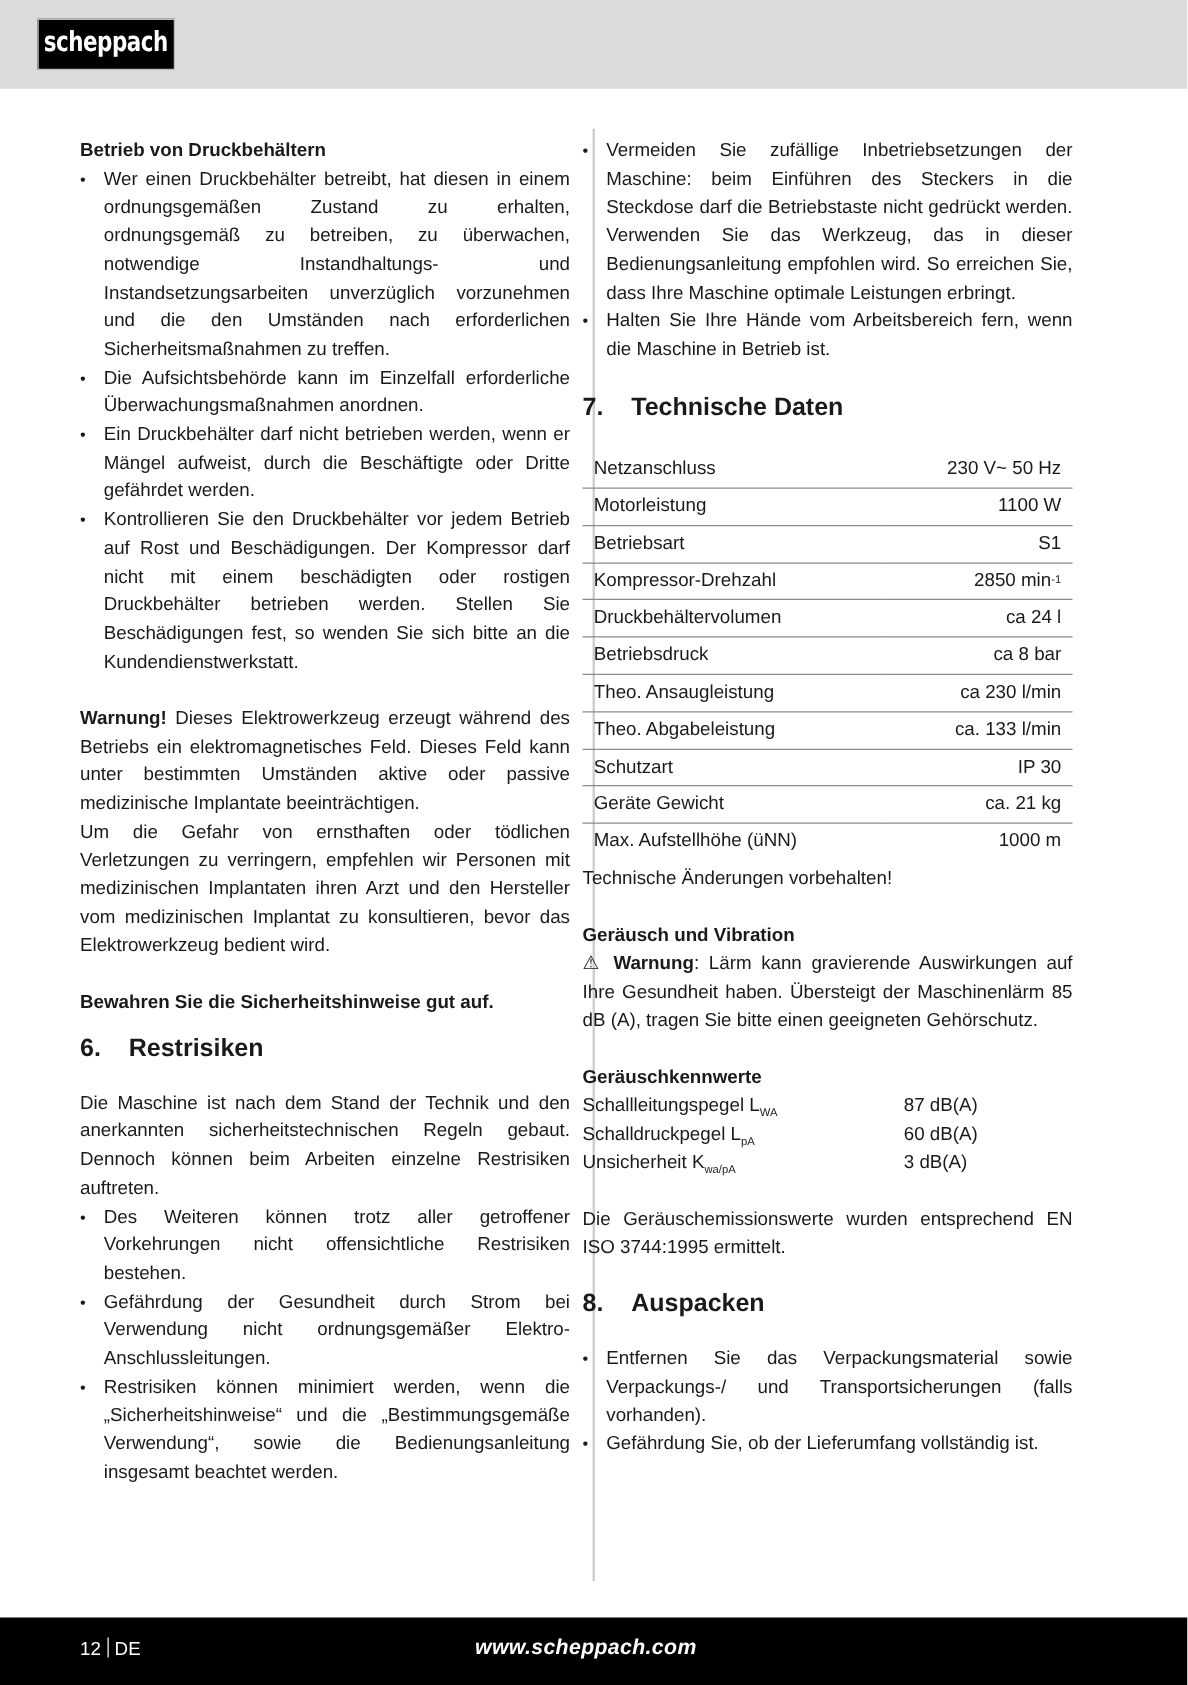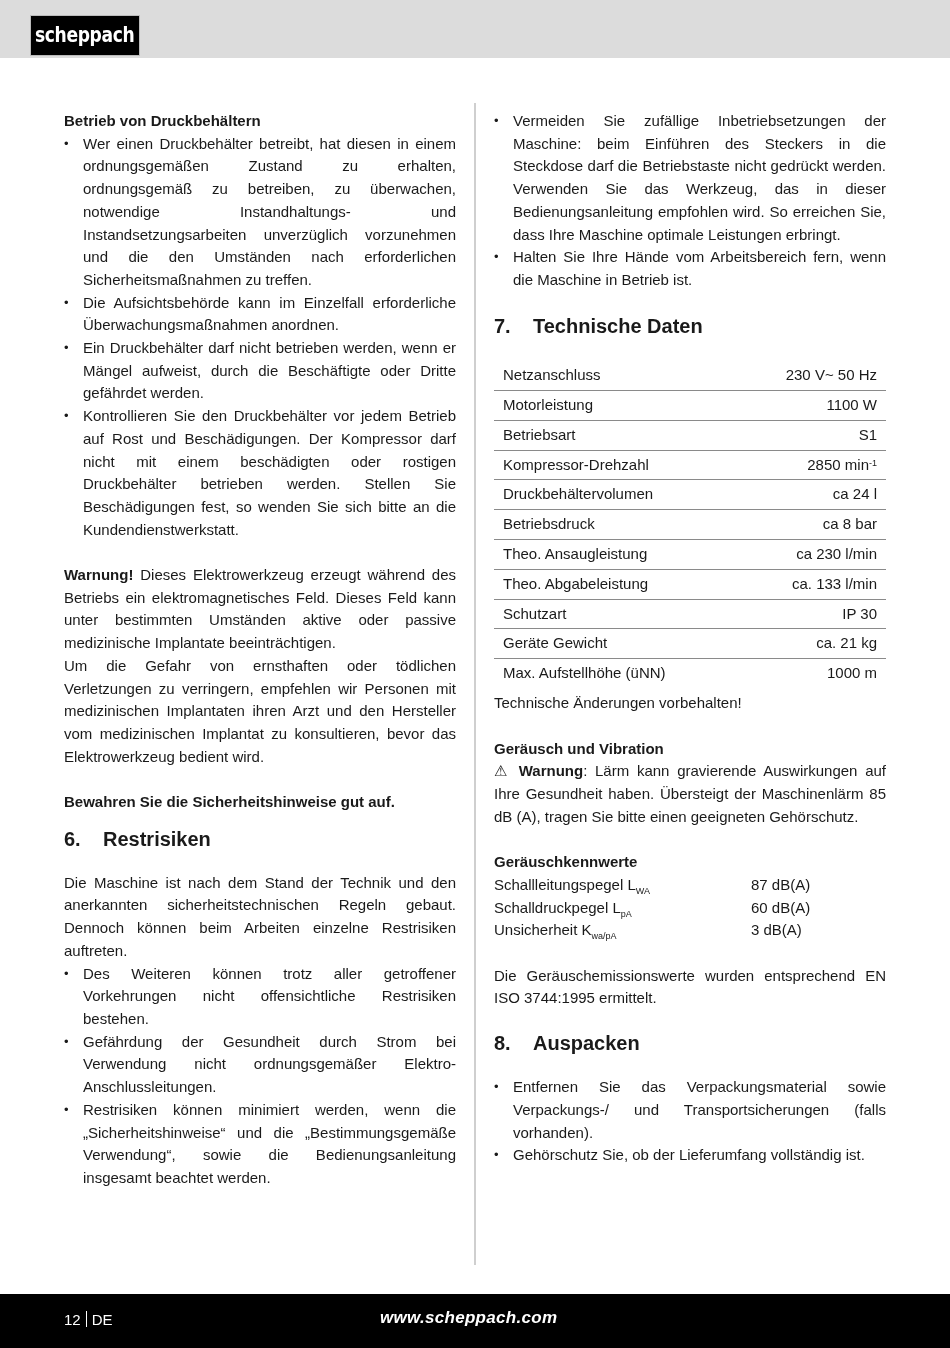--- a/index.html
+++ b/index.html
@@ -1,25 +1,25 @@
 <!DOCTYPE html>
 <html><head>
 <meta charset="utf-8">
 <style>
   * { box-sizing: border-box; margin: 0; padding: 0; }
   html, body { width: 950px; height: 1348px; background: #ffffff; overflow: hidden; }
   body { position: relative; font-family: "Liberation Sans", sans-serif; color: #1a1a1a; font-size: 15px; line-height: 22.7px; }
 
-  .header { position: absolute; left: 0; top: 0; width: 950px; height: 58px; background: #dcdcdc; }
+  .header { position: absolute; left: 0; top: 0; width: 950px; height: 71px; background: #dcdcdc; }
   .logo { position: absolute; left: 30px; top: 15px; width: 110px; height: 41px; background: #000; border: 1px solid #bbb; color: #fff; font-family: "DejaVu Sans", sans-serif; font-weight: bold; font-size: 22px; letter-spacing: -0.5px; display: flex; align-items: center; justify-content: center; transform-origin: center; }
   .logo span { display: inline-block; transform: scaleX(0.78); }
 
   .col { position: absolute; top: 110px; width: 392px; }
   .col-left { left: 64px; }
-  .col-right { left: 494px; }
+  .col-right { left: 466px; }
   .divider { position: absolute; left: 474px; top: 103px; width: 2px; height: 1162px; background: #cfcfcf; }
 
   .subhead { font-weight: bold; }
   p.just { text-align: justify; }
   ul.bullets { list-style: none; }
   ul.bullets li { position: relative; padding-left: 19px; text-align: justify; }
   ul.bullets li::before { content: "•"; position: absolute; left: 0; top: 0; font-size: 13px; }
   .gap { height: 22.7px; }
 
   h2.section { font-size: 20px; font-weight: bold; line-height: 26px; display: flex; margin: 0; }
@@ -161,20 +161,20 @@
   <div class="gap"></div>
   <p class="just">Die Geräuschemissionswerte wurden entsprechend EN ISO 3744:1995 ermittelt.</p>
   <div style="height:20px"></div>
   <h2 class="section">
       <span class="num">8.</span>
       <span>Auspacken</span>
     </h2>
   <div style="height:20px"></div>
   <ul class="bullets">
     <li>Entfernen Sie das Verpackungsmaterial sowie Verpackungs-/ und Transportsicherungen (falls vorhanden).</li>
-    <li>Gehörschutz Sie, ob der Lieferumfang vollständig ist.</li>
+    <li>Gefährdung Sie, ob der Lieferumfang vollständig ist.</li>
   </ul>
 </div>
 
 <div class="footer">
   <div class="page"><span>12</span><span class="sep"></span><span>DE</span></div>
   <div class="url">www.scheppach.com</div>
 </div>
 
 </body></html>

